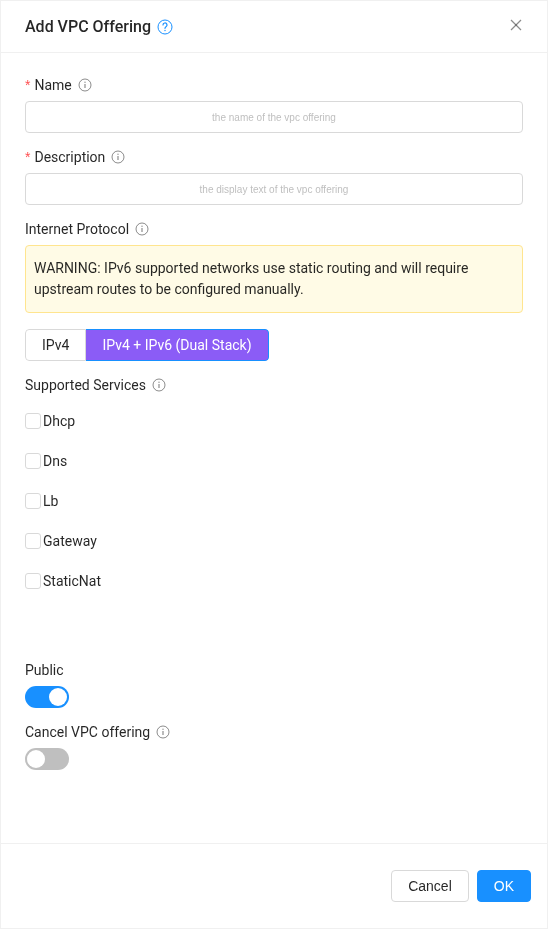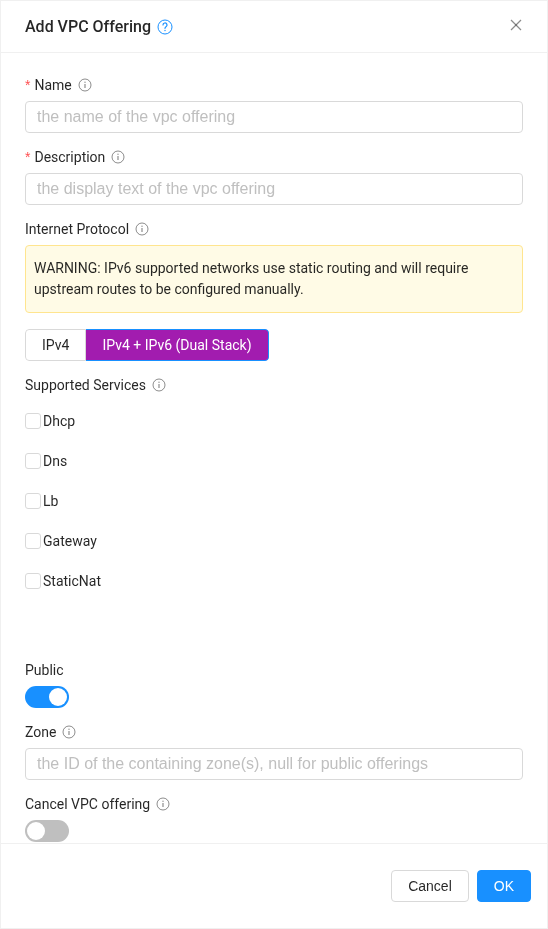--- a/index.html
+++ b/index.html
@@ -74,25 +74,26 @@
       margin-left: 6px;
       display: inline-flex;
       align-items: center;
       justify-content: center;
     }
     .info-icon svg { display: block; }
     .text-input {
       width: 100%;
       height: 32px;
       padding: 4px 11px;
-      font-size: 16px;
+      font-size: 10px;
       border: 1px solid #d9d9d9;
       border-radius: 4px;
       background: #fff;
       color: rgba(0,0,0,0.85);
+      text-align: center;
     }
     .text-input::placeholder { color: #bfbfbf; }
     .alert {
       padding: 12px 8px;
       border: 1px solid #ffe58f;
       background: #fffbe6;
       border-radius: 4px;
       font-size: 14px;
       color: rgba(0,0,0,0.85);
       line-height: 1.5;
@@ -109,21 +110,21 @@
       border: 1px solid #d9d9d9;
       background: #fff;
       color: rgba(0,0,0,0.85);
       cursor: pointer;
       line-height: 20px;
       position: relative;
     }
     .radio-btn:first-child { border-radius: 4px 0 0 4px; }
     .radio-btn:last-child { border-radius: 0 4px 4px 0; border-left: none; }
     .radio-btn.active {
-      background: #a21caf;
+      background: #8b5cf6;
       color: #fff;
       border-color: #1890ff;
     }
     .services-list {
       height: 245px;
       overflow-y: scroll;
       padding-right: 4px;
     }
     .services-list::-webkit-scrollbar { width: 12px; }
     .services-list::-webkit-scrollbar-track { background: #f5f5f5; }
@@ -294,33 +295,20 @@
 
     <div class="form-item">
       <div class="form-label">
         <span>Public</span>
       </div>
       <div class="switch on">
         <div class="switch-knob"></div>
       </div>
     </div>
 
-    <div class="form-item">
-      <div class="form-label">
-        <span>Zone</span>
-        <span class="info-icon">
-          <svg width="14" height="14" viewBox="0 0 14 14">
-              <circle cx="7" cy="7" r="6" stroke="rgba(0,0,0,0.45)" stroke-width="1" fill="none"></circle>
-              <circle cx="7" cy="4.2" r="0.7" fill="rgba(0,0,0,0.45)"></circle>
-              <line x1="7" y1="6" x2="7" y2="10" stroke="rgba(0,0,0,0.45)" stroke-width="1.2"></line>
-            </svg>
-        </span>
-      </div>
-      <input type="text" class="text-input" placeholder="the ID of the containing zone(s), null for public offerings" style="">
-    </div>
 
     <div class="form-item" style="margin-bottom:0;">
       <div class="form-label">
         <span>Cancel VPC offering</span>
         <span class="info-icon">
           <svg width="14" height="14" viewBox="0 0 14 14">
               <circle cx="7" cy="7" r="6" stroke="rgba(0,0,0,0.45)" stroke-width="1" fill="none"></circle>
               <circle cx="7" cy="4.2" r="0.7" fill="rgba(0,0,0,0.45)"></circle>
               <line x1="7" y1="6" x2="7" y2="10" stroke="rgba(0,0,0,0.45)" stroke-width="1.2"></line>
             </svg>

